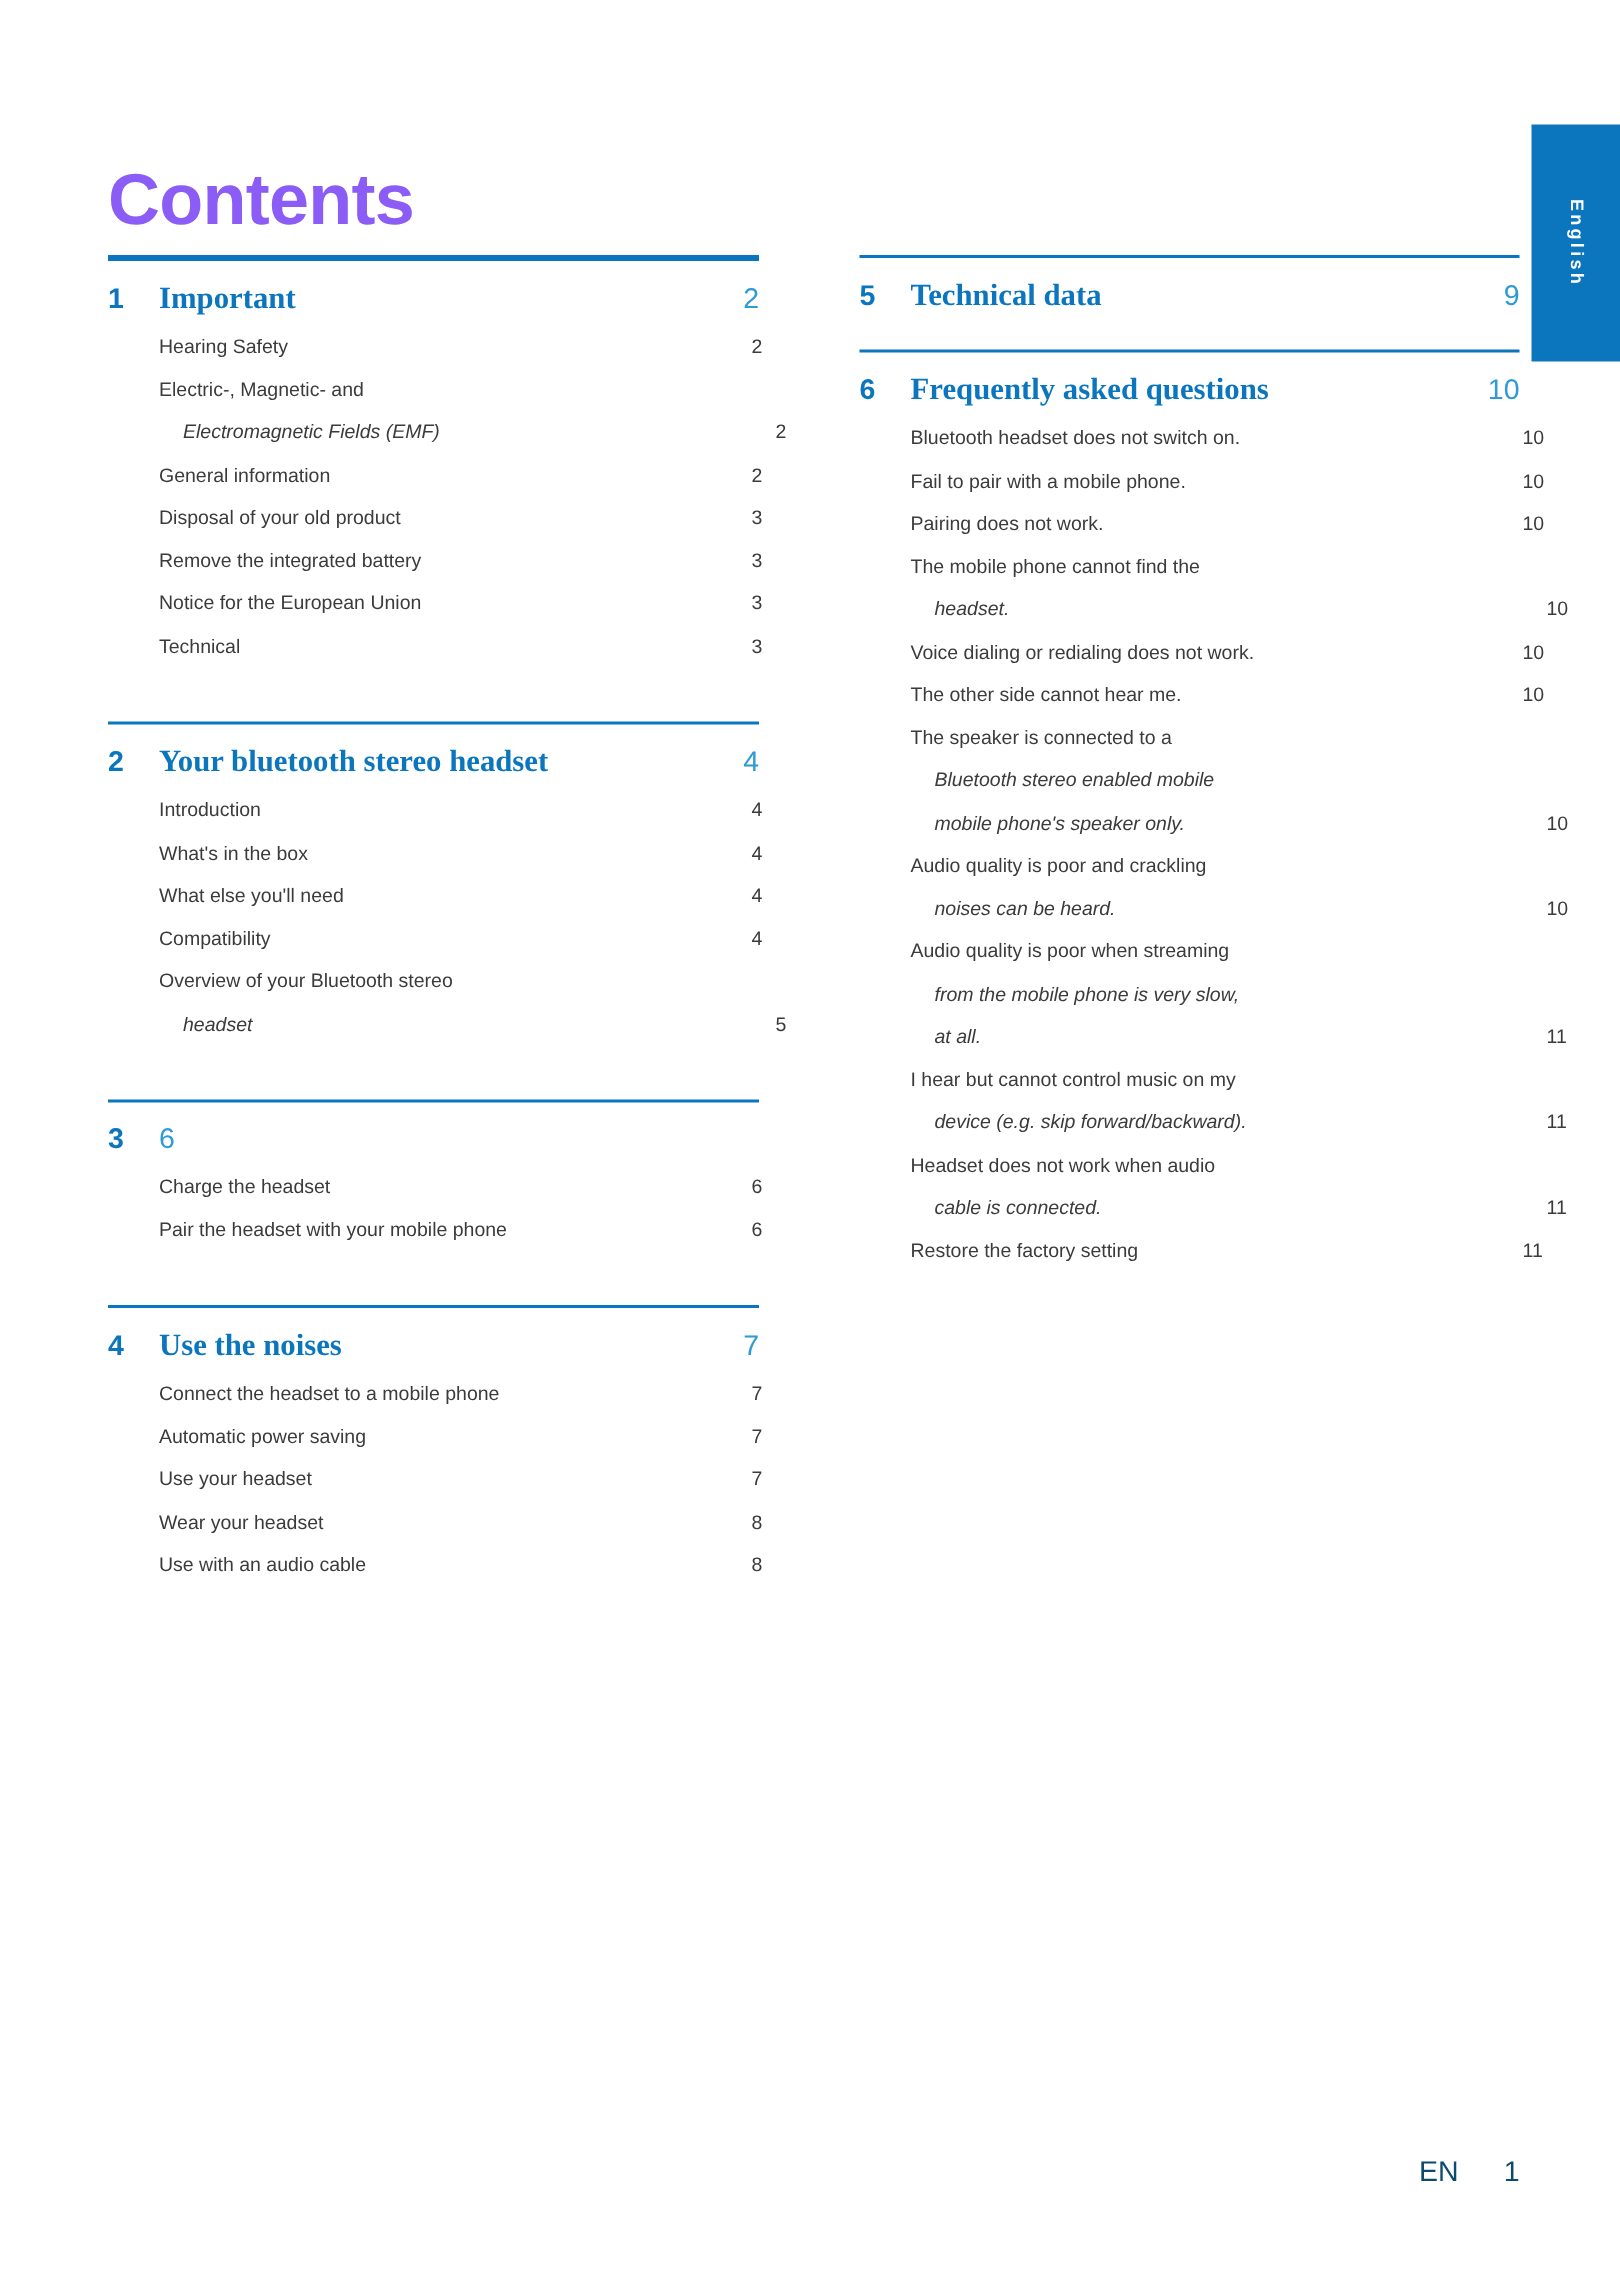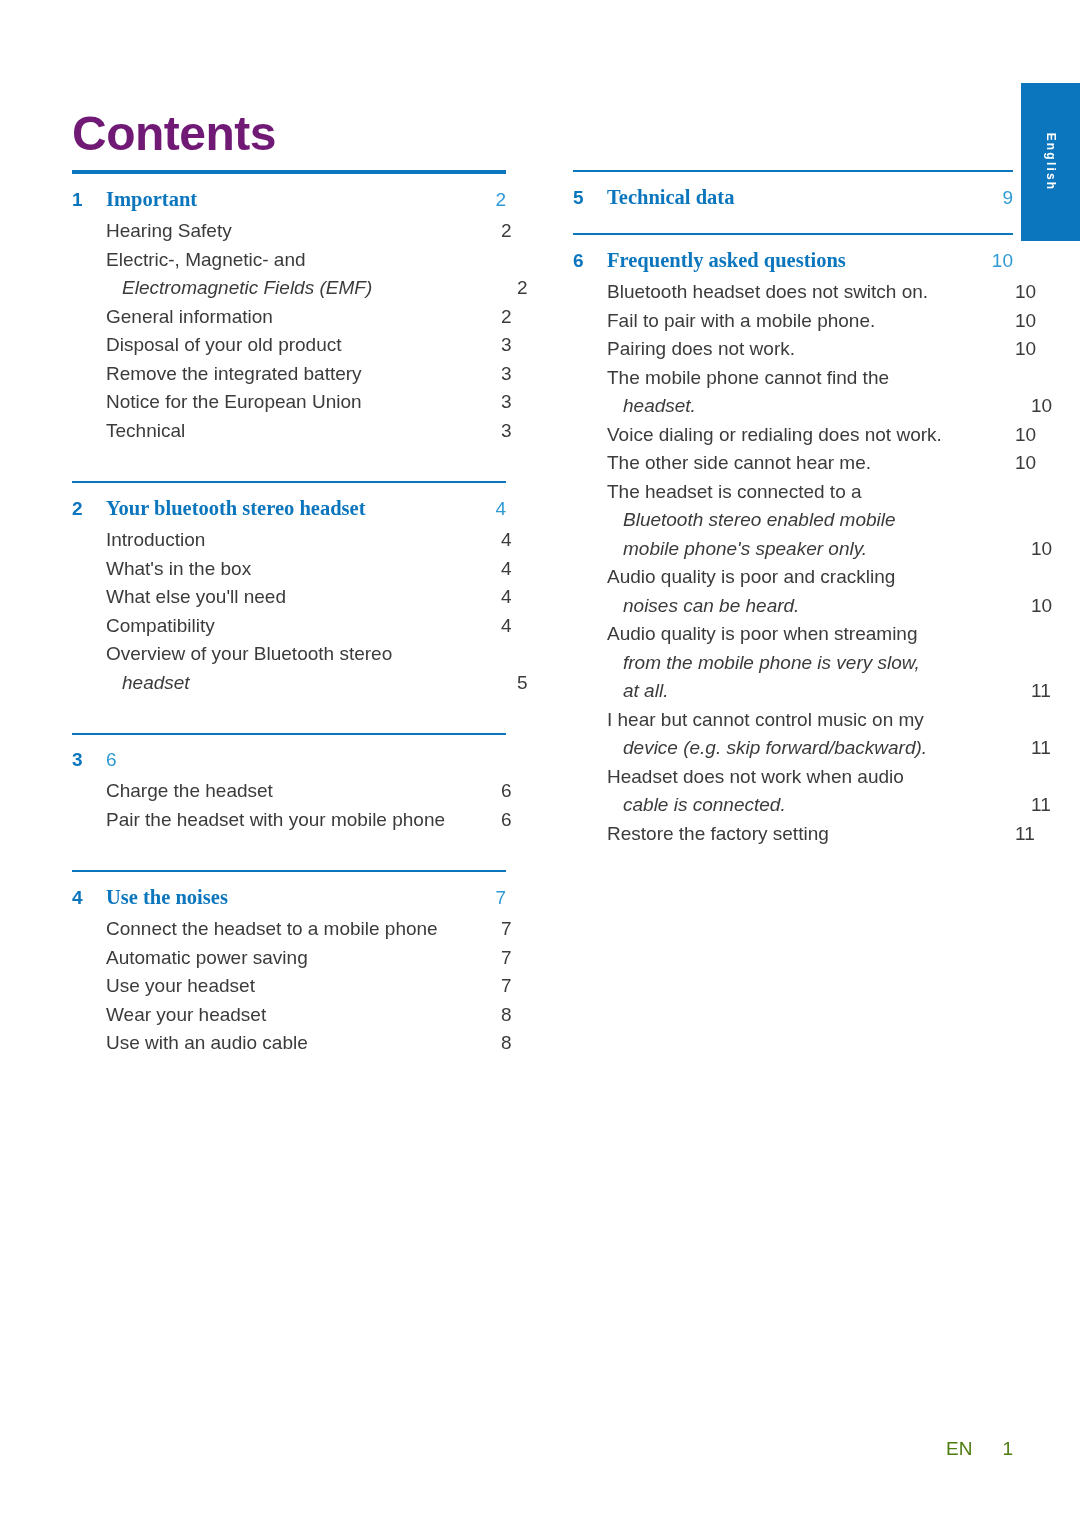--- a/index.html
+++ b/index.html
@@ -17,21 +17,21 @@
   }
 
   
   #page-title {
     position: absolute;
     left: 72px;
     top: 74px;
     font-size: 48px;
     font-weight: bold;
     letter-spacing: -0.5px;
-    color: #701a75;
+    color: #8b5cf6;
     line-height: 1;
     margin-top: 36px;
   }
 
   
   #language-tab {
     position: absolute;
     left: 1021px;
     top: 83px;
     width: 59px;
@@ -93,21 +93,21 @@
     font-size: 19px;
     text-align: left;
   }
 
   
   .entries { padding-top: 6px; }
 
   .entry {
     display: flex;
     align-items: flex-end;
-    font-size: 19px;
+    font-size: 13px;
     line-height: 28.5px;
     color: #3b3b3d;
     white-space: nowrap;
   }
   .entry .label {
     padding-left: 34px;
   }
   .entry.cont .label {
     padding-left: 50px;
     font-style: italic;
@@ -135,21 +135,21 @@
   
   #footer {
     position: absolute;
     left: 0;
     top: 1438px;
     width: 1013px;
     display: flex;
     justify-content: flex-end;
     align-items: baseline;
     font-size: 19px;
-    color: #4d7c0f;
+    color: #0c4a6e;
   }
   #footer .en { margin-right: 30px; }
 </style>
 </head>
 <body>
 
 <h1 id="page-title">Contents</h1>
 
 <div id="language-tab">
   <span class="lang-text">English</span>
@@ -351,21 +351,21 @@
           <span class="label">Voice dialing or redialing does not work.</span>
           <span class="spacer"></span>
           <span class="pg">10</span>
         </div>
         <div class="entry">
           <span class="label">The other side cannot hear me.</span>
           <span class="spacer"></span>
           <span class="pg">10</span>
         </div>
         <div class="entry">
-          <span class="label">The headset is connected to a</span>
+          <span class="label">The speaker is connected to a</span>
           <span class="spacer"></span>
           <span class="pg"></span>
         </div>
         <div class="entry cont">
           <span class="label">Bluetooth stereo enabled mobile</span>
           <span class="spacer"></span>
           <span class="pg"></span>
         </div>
         <div class="entry cont">
           <span class="label">mobile phone's speaker only.</span>

